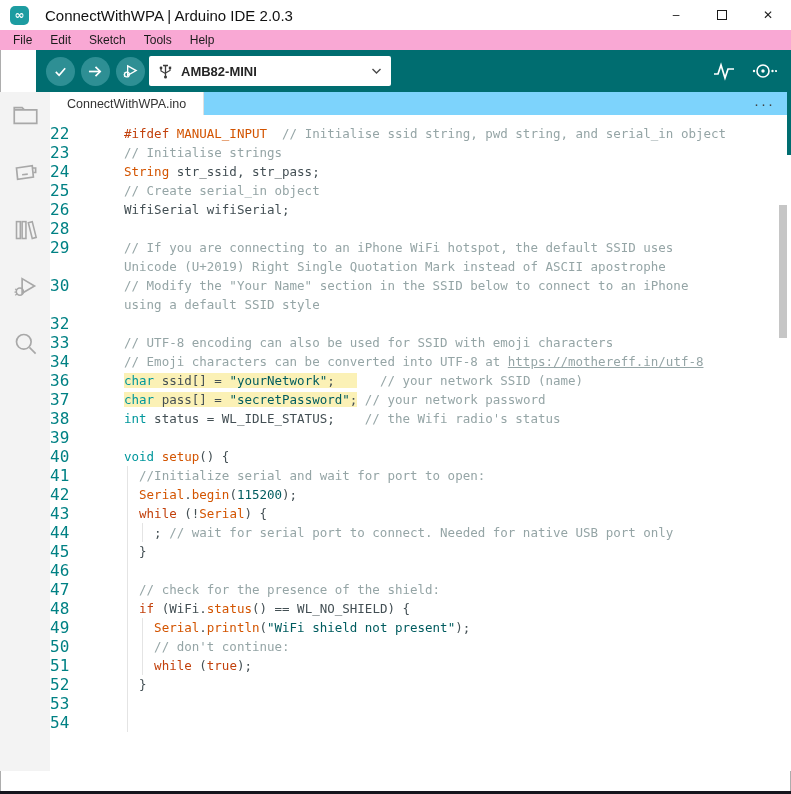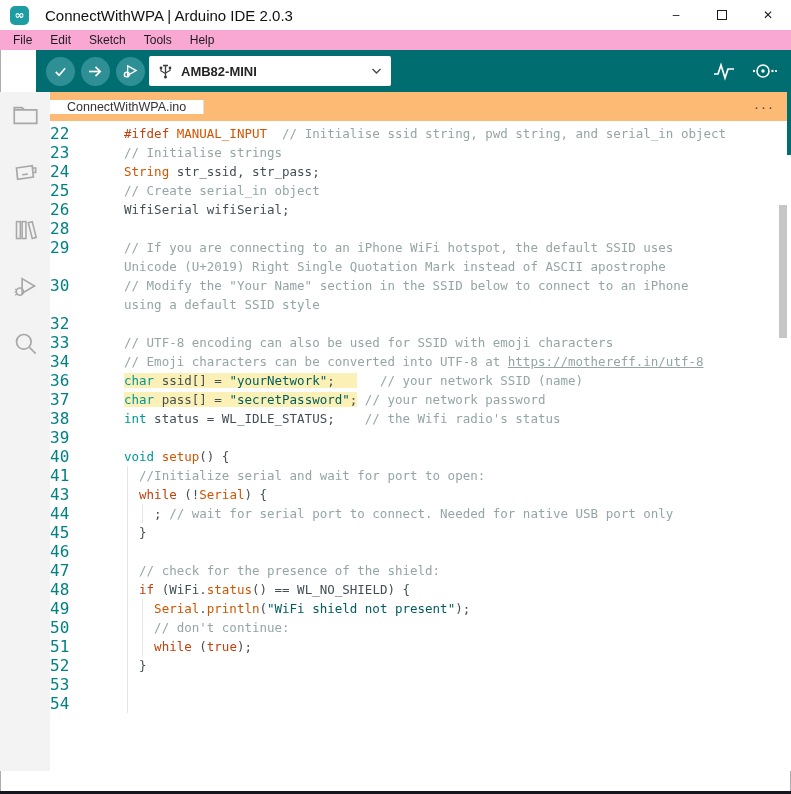--- a/index.html
+++ b/index.html
@@ -30,21 +30,21 @@
   .tb-verify { left:10px; } .tb-upload { left:45px; } .tb-debug { left:80px; }
   .board-select { position:absolute; left:113px; top:6px; width:242px; height:30px; background:#fff;
     border-radius:2px; display:flex; align-items:center; padding:0 10px; }
   .board-label { font-size:13px; font-weight:bold; color:#262626; margin-left:9px; }
   .board-caret { margin-left:auto; }
   .tb-right { position:absolute; right:14px; top:0; height:42px; display:flex; align-items:center; gap:16px; }
   
   .sidebar { position:absolute; top:92px; left:0; width:50px; bottom:23px; background:#f3f3f3;
     display:flex; flex-direction:column; align-items:center; padding-top:10px; gap:30px; }
   
-  .tabbar { position:absolute; top:92px; left:50px; right:0; height:29px; background:#fdba74; display:flex;align-items:center; }
+  .tabbar { position:absolute; top:92px; left:50px; right:0; height:23px; background:#7dd3fc; display:flex; }
   .tab { background:#fff; padding:0 17px; display:flex; align-items:center; font-size:12.5px;
     color:#333; border-right:1px solid #e0e0e0; }
   .tab-more { margin-left:auto; align-self:center; margin-right:16px; color:#424242;
     font-size:15px; letter-spacing:2px; line-height:10px; }
   
   .editor { position:absolute; top:121px; left:50px; right:0; bottom:23px; background:#fff; overflow:hidden; }
   .lines { padding-top:3px; font-family:"DejaVu Sans Mono", monospace; font-size:12.5px; }
   .crow { height:19px; line-height:19px; white-space:pre; display:flex; }
   .ln { width:62px; padding-right:4px; text-align:left; color:#008184; flex:none; font-size:16px; }
   .ctext { position:relative; flex:1; padding-left:12px; }
@@ -184,20 +184,21 @@
       <div class="crow"><span class="ln"></span><span class="ctext"><span class="tk-c">using a default SSID style</span></span></div>
       <div class="crow"><span class="ln">32</span><span class="ctext"></span></div>
       <div class="crow"><span class="ln">33</span><span class="ctext"><span class="tk-c">// UTF-8 encoding can also be used for SSID with emoji characters</span></span></div>
       <div class="crow"><span class="ln">34</span><span class="ctext"><span class="tk-c">// Emoji characters can be converted into UTF-8 at </span><span class="tk-u">https://mothereff.in/utf-8</span></span></div>
       <div class="crow"><span class="ln">36</span><span class="ctext"><span class="hlseg"><span class="tk-k">char</span><span class="tk-d"> ssid[] = </span><span class="tk-s">"yourNetwork"</span><span class="tk-d">;   </span></span><span class="tk-d">   </span><span class="tk-c">// your network SSID (name)</span></span></div>
       <div class="crow"><span class="ln">37</span><span class="ctext"><span class="hlseg"><span class="tk-k">char</span><span class="tk-d"> pass[] = </span><span class="tk-s">"secretPassword"</span><span class="tk-d">;</span></span><span class="tk-d"> </span><span class="tk-c">// your network password</span></span></div>
       <div class="crow"><span class="ln">38</span><span class="ctext"><span class="tk-k">int</span><span class="tk-d"> status = WL_IDLE_STATUS;    </span><span class="tk-c">// the Wifi radio's status</span></span></div>
       <div class="crow"><span class="ln">39</span><span class="ctext"></span></div>
       <div class="crow"><span class="ln">40</span><span class="ctext"><span class="tk-k">void</span><span class="tk-d"> </span><span class="tk-o">setup</span><span class="tk-d">() {</span></span></div>
       <div class="crow"><span class="ln">41</span><span class="ctext"><i class="guide" style="left: 15px;"></i><span class="tk-d">  </span><span class="tk-c">//Initialize serial and wait for port to open:</span></span></div>
+      <div class="crow"><span class="ln">42</span><span class="ctext"><i class="guide" style="left: 15px;"></i><span class="tk-d">  </span><span class="tk-o">Serial</span><span class="tk-d">.</span><span class="tk-o">begin</span><span class="tk-d">(</span><span class="tk-s">115200</span><span class="tk-d">);</span></span></div>
       <div class="crow"><span class="ln">43</span><span class="ctext"><i class="guide" style="left: 15px;"></i><span class="tk-d">  </span><span class="tk-g">while</span><span class="tk-d"> (!</span><span class="tk-o">Serial</span><span class="tk-d">) {</span></span></div>
       <div class="crow"><span class="ln">44</span><span class="ctext"><i class="guide" style="left: 15px;"></i><i class="guide" style="left: 30px;"></i><span class="tk-d">    ; </span><span class="tk-c">// wait for serial port to connect. Needed for native USB port only</span></span></div>
       <div class="crow"><span class="ln">45</span><span class="ctext"><i class="guide" style="left: 15px;"></i><span class="tk-d">  }</span></span></div>
       <div class="crow"><span class="ln">46</span><span class="ctext"><i class="guide" style="left: 15px;"></i></span></div>
       <div class="crow"><span class="ln">47</span><span class="ctext"><i class="guide" style="left: 15px;"></i><span class="tk-d">  </span><span class="tk-c">// check for the presence of the shield:</span></span></div>
       <div class="crow"><span class="ln">48</span><span class="ctext"><i class="guide" style="left: 15px;"></i><span class="tk-d">  </span><span class="tk-g">if</span><span class="tk-d"> (WiFi.</span><span class="tk-o">status</span><span class="tk-d">() == WL_NO_SHIELD) {</span></span></div>
       <div class="crow"><span class="ln">49</span><span class="ctext"><i class="guide" style="left: 15px;"></i><i class="guide" style="left: 30px;"></i><span class="tk-d">    </span><span class="tk-o">Serial</span><span class="tk-d">.</span><span class="tk-o">println</span><span class="tk-d">(</span><span class="tk-s">"WiFi shield not present"</span><span class="tk-d">);</span></span></div>
       <div class="crow"><span class="ln">50</span><span class="ctext"><i class="guide" style="left: 15px;"></i><i class="guide" style="left: 30px;"></i><span class="tk-d">    </span><span class="tk-c">// don't continue:</span></span></div>
       <div class="crow"><span class="ln">51</span><span class="ctext"><i class="guide" style="left: 15px;"></i><i class="guide" style="left: 30px;"></i><span class="tk-d">    </span><span class="tk-g">while</span><span class="tk-d"> (</span><span class="tk-g">true</span><span class="tk-d">);</span></span></div>
       <div class="crow"><span class="ln">52</span><span class="ctext"><i class="guide" style="left: 15px;"></i><span class="tk-d">  }</span></span></div>

